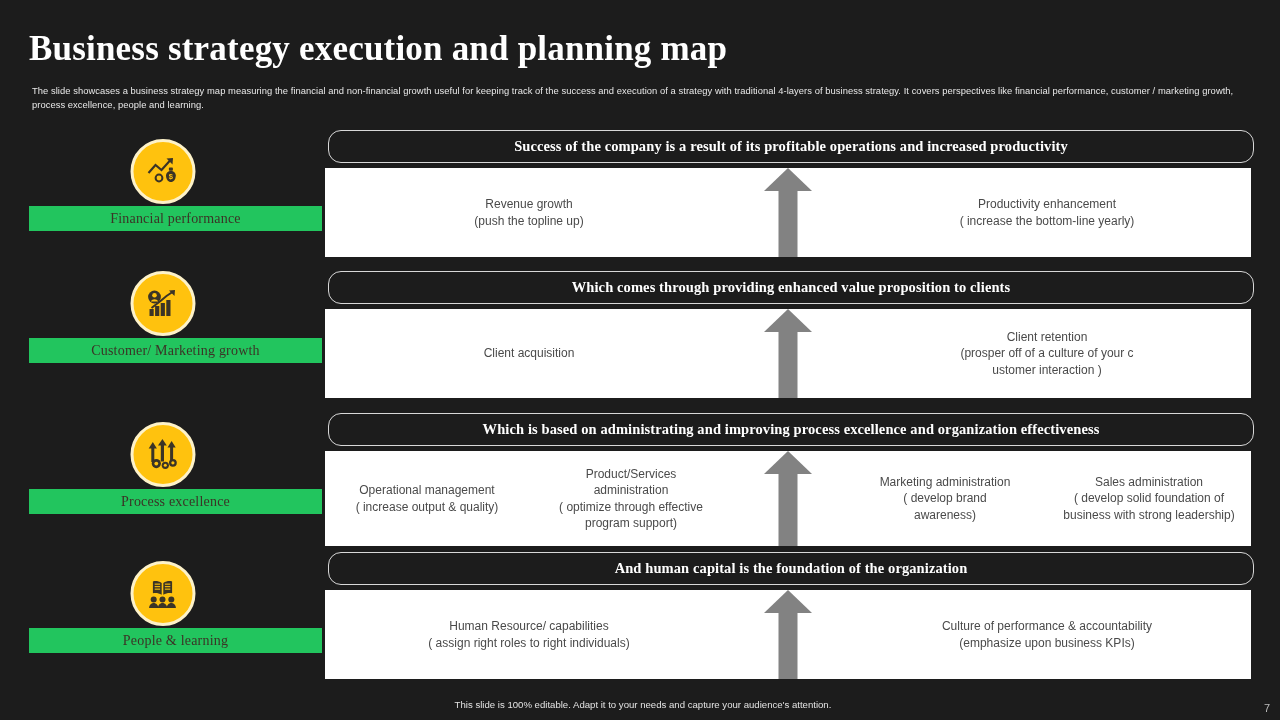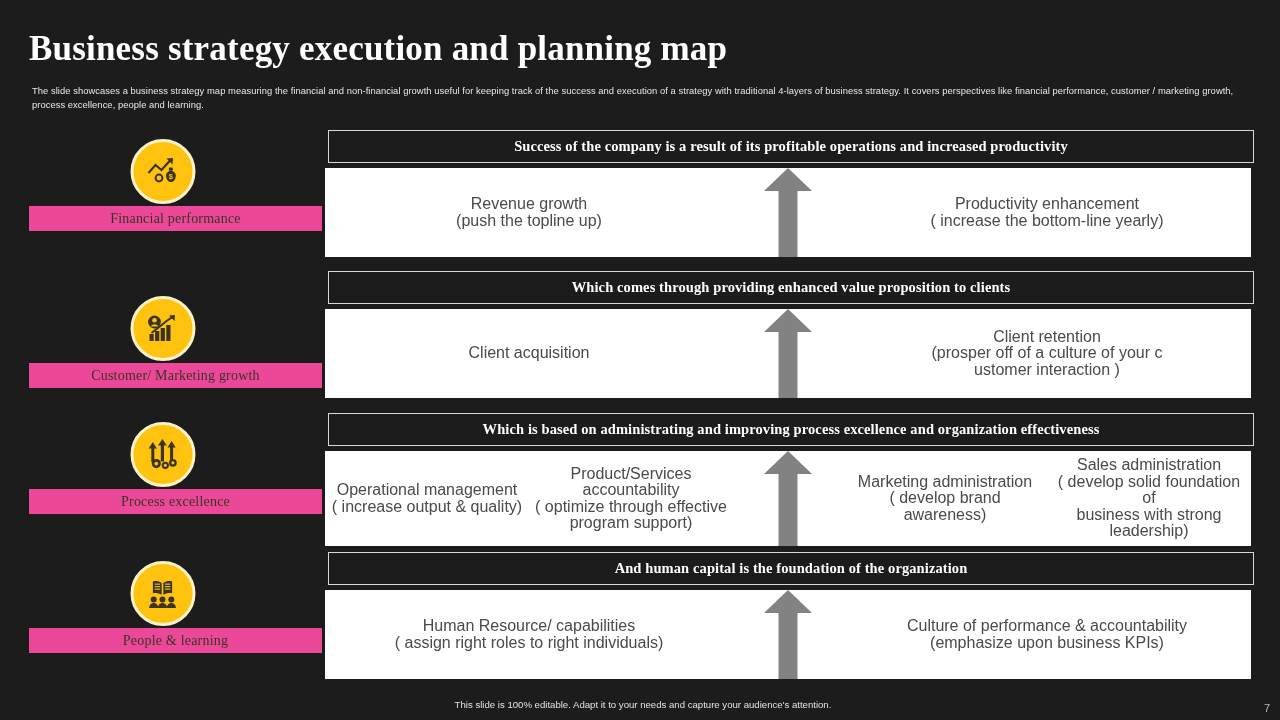--- a/index.html
+++ b/index.html
@@ -47,21 +47,21 @@
     width: 325px;
     height: 560px;
   }
   .rail-item {
     position: absolute;
     left: 0;
     width: 325px;
     height: 140px;
   }
   .rail-item.r0 { top: 0px; }
-  .rail-item.r1 { top: 157px; }
+  .rail-item.r1 { top: 132px; }
   .rail-item.r2 { top: 283px; text-align: center; }
   .rail-item.r3 { top: 422px; }
 
   .icon-circle {
     position: absolute;
     left: 50%;
     transform: translateX(-50%);
     top: 9px;
     width: 65px;
     height: 65px;
@@ -74,21 +74,21 @@
     justify-content: center;
   }
   .icon-circle svg { display: block; }
 
   .rail-label {
     position: absolute;
     left: 29px;
     top: 76px;
     width: 293px;
     height: 25px;
-    background: #ec4899;
+    background: #22c55e;
     color: #3b3426;
     font-family: "Liberation Serif", serif;
     font-size: 14px;
     display: flex;
     align-items: center;
     justify-content: center;
     box-sizing: border-box;
     letter-spacing: 0.2px;
   }
 
@@ -106,21 +106,21 @@
   .group.g3 { top: 422px; }
 
   .banner {
     position: absolute;
     left: 3px;
     top: 0;
     width: 926px;
     height: 33px;
     background: #1c1c1c;
     border: 1.2px solid #d8d8d8;
-    border-radius: 0;
+    border-radius: 13px;
     box-sizing: border-box;
     display: flex;
     align-items: center;
     justify-content: center;
     color: #ffffff;
     font-family: "Liberation Serif", serif;
     font-weight: bold;
     font-size: 14.5px;
     letter-spacing: 0.1px;
     text-align: center;
@@ -135,21 +135,21 @@
     box-sizing: border-box;
     display: flex;
     align-items: center;
   }
   .panel.h-std { height: 89px; }
   .panel.h-tall { height: 95px; }
 
   .cell {
     flex: 1 1 0;
     text-align: center;
-    font-size: 16px;
+    font-size: 12px;
     line-height: 16.5px;
     color: #4a4a4a;
     padding: 0 6px;
     box-sizing: border-box;
   }
   .cell .l2 { display: block; }
 
   .arrow-slot {
     flex: 0 0 110px;
     display: flex;
@@ -336,21 +336,21 @@
 
   <div class="group g2">
     <div class="banner">Which is based on administrating and improving process excellence and organization effectiveness</div>
     <div class="panel h-tall">
       <div class="cell">
         <span class="l1">Operational  management</span>
         <span class="l2">( increase output &amp; quality)</span>
       </div>
       <div class="cell">
         <span class="l1">Product/Services</span>
-        <span class="l2">accountability</span>
+        <span class="l2">administration</span>
         <span class="l2">( optimize through  effective</span>
         <span class="l2">program support)</span>
       </div>
       <div class="arrow-slot">
         <div class="arrow">
             <div class="head"></div>
             <div class="shaft"></div>
           </div>
       </div>
       <div class="cell">

